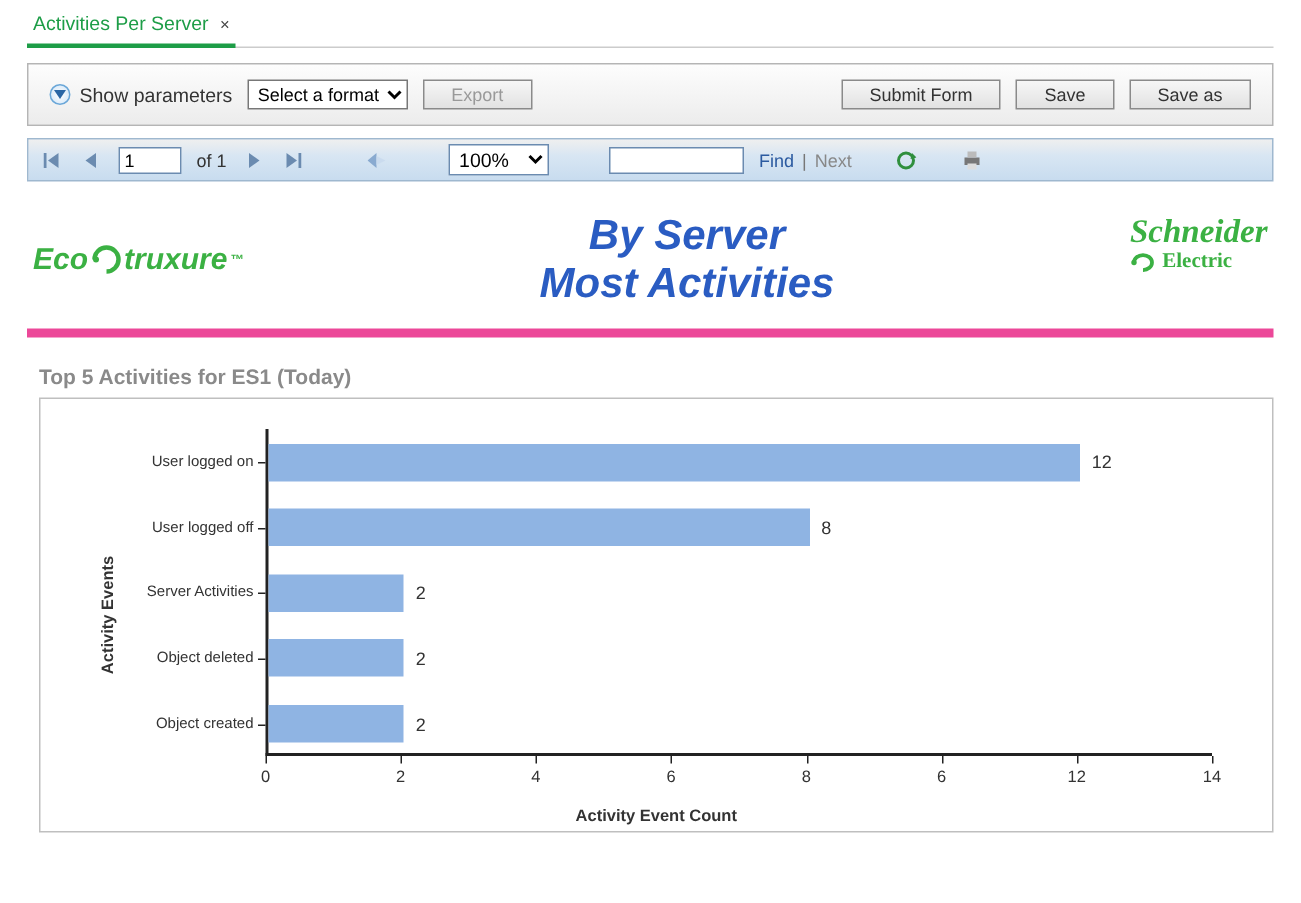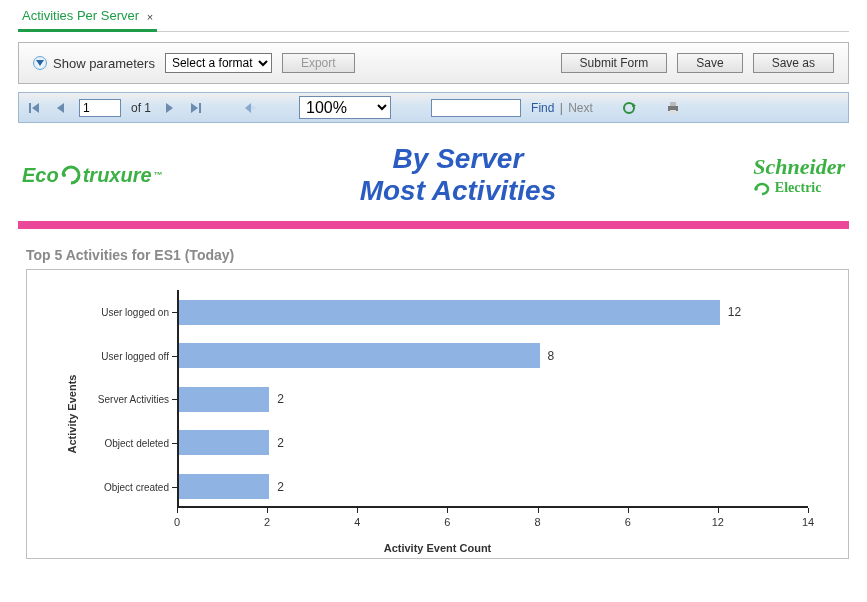--- a/index.html
+++ b/index.html
@@ -97,42 +97,41 @@
   .page-input {
     width:42px;
     border:1px solid #6b8bb0;
     padding:1px 3px;
     font-size:12px;
     text-align:left;
     background:#fff;
   }
   .oftext { color:#333; }
   .zoom-select {
-    width:92px;
+    width:67px;
     border:1px solid #6b8bb0;
-    font-size:16px;
+    font-size:13px;
     background:#fff;
     padding:1px 2px;
   }
   .search-input {
     width:90px;
     border:1px solid #6b8bb0;
     padding:1px 3px;
     font-size:12px;
     background:#fff;
   }
   .find-links { color:#2b5aa0; }
   .find-links .sep { color:#777; margin:0 2px; }
   .report-header {
     margin: 12px 18px 6px 18px;
     display:flex;
-    align-items:center;
     justify-content:space-between;
     padding:8px 4px 14px 4px;
-    border-bottom:8px solid #ec4899;
+    border-bottom:6px solid #ec4899;
   }
   .logo-eco {
     color:#3bb143;
     font-size:20px;
     font-weight:bold;
     font-style:italic;
     display:inline-flex;
     align-items:center;
     gap:2px;
   }

